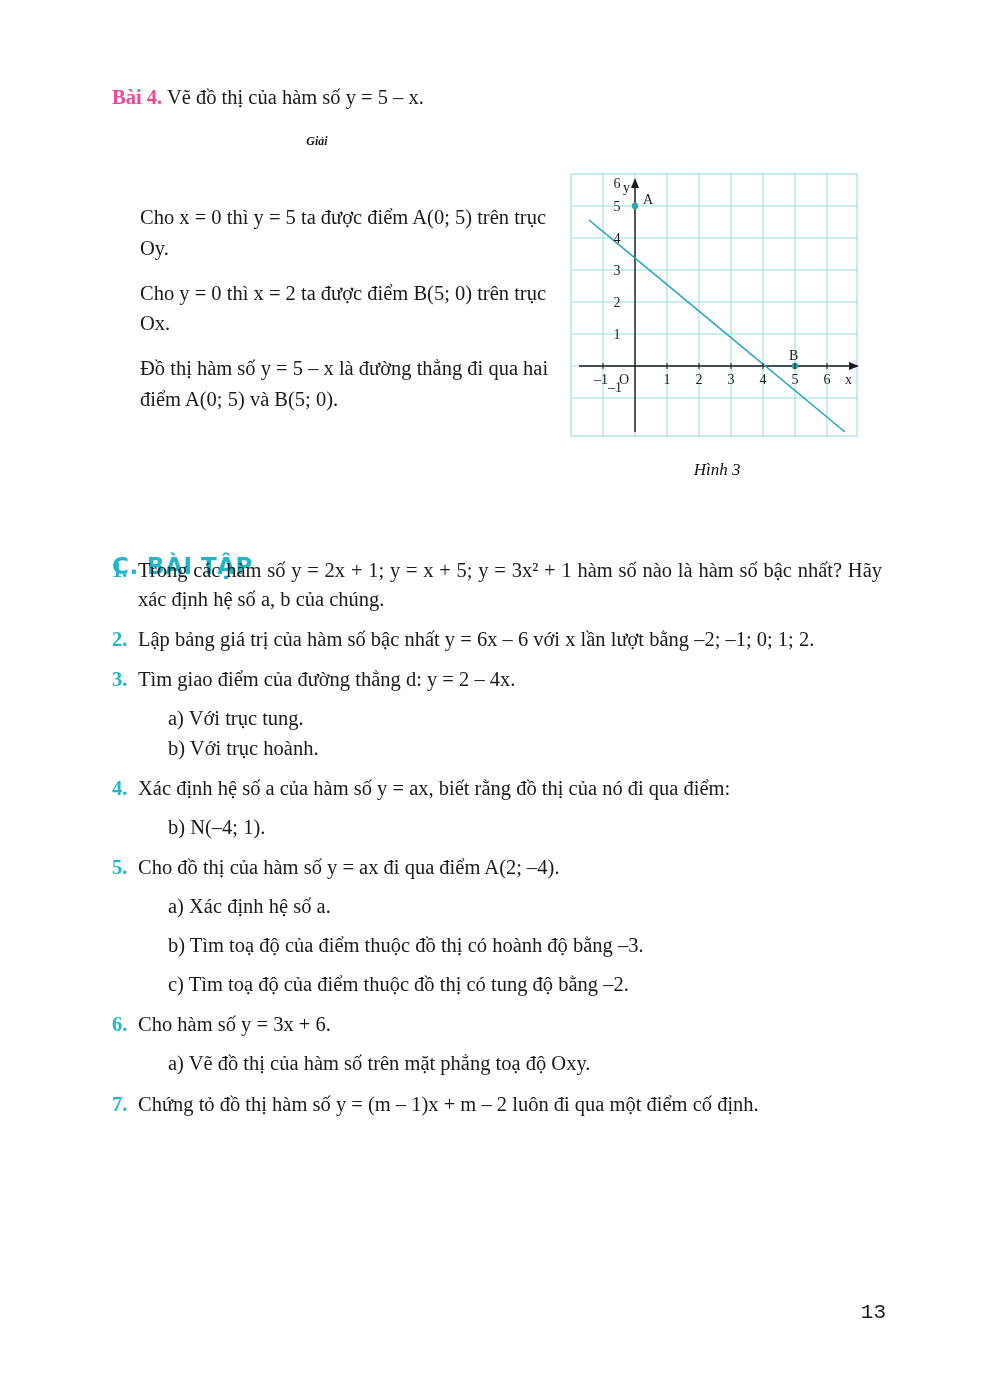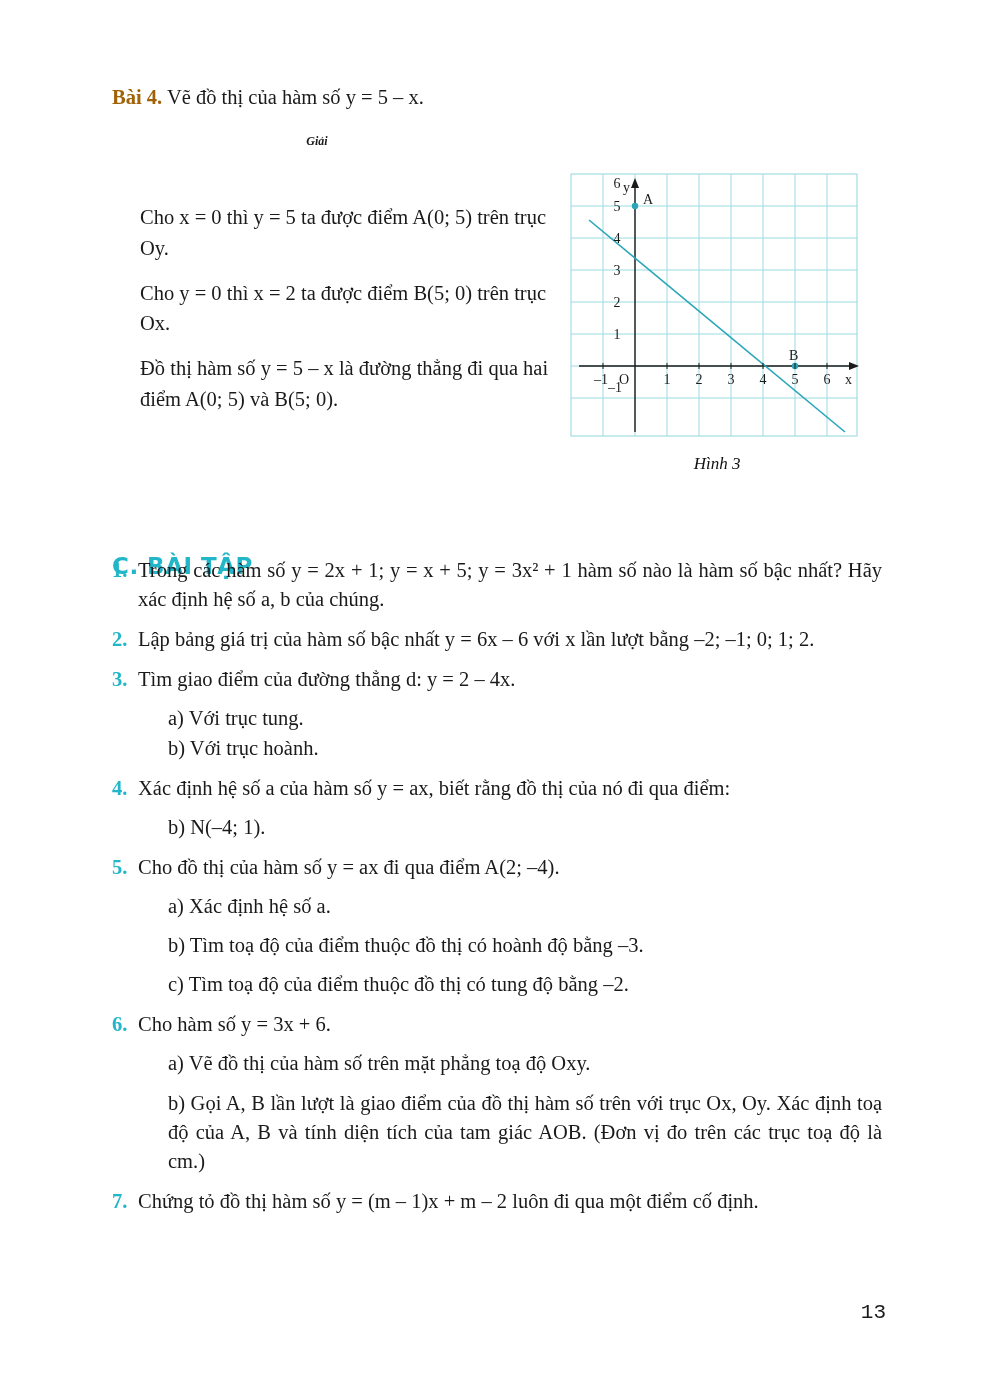--- a/index.html
+++ b/index.html
@@ -27,21 +27,21 @@
     top: 84px;
     width: 770px;
   }
 
   
   .bai-line {
     font-size: 20.5px;
     line-height: 1.35;
   }
   .bai-label {
-    color: #a16207;
+    color: #ec4899;
     font-weight: bold;
   }
   .giai {
     text-align: center;
     font-style: italic;
     font-weight: bold;
     font-size: 12px;
     margin-top: 22px;
     margin-right: 360px;
   }
@@ -62,20 +62,21 @@
   .figure {
     position: absolute;
     left: 455px;
     top: 86px;
     width: 300px;
   }
   .figcaption {
     text-align: center;
     font-style: italic;
     font-size: 17px;
+    margin-top: 6px;
     color: #111;
   }
 
   
   .section-heading {
     position: absolute;
     left: 0;
     top: 432px;
     font-family: "DejaVu Sans", sans-serif;
     font-weight: bold;
@@ -266,21 +267,20 @@
           <p class="indent">b) Tìm toạ độ của điểm thuộc đồ thị có hoành độ bằng –3.</p>
           <p class="indent">c) Tìm toạ độ của điểm thuộc đồ thị có tung độ bằng –2.</p>
         </div>
       </div>
 
       <div class="ex">
         <div class="ex-num">6.</div>
         <div class="ex-body">
           <p>Cho hàm số y = 3x + 6.</p>
           <p class="indent">a) Vẽ đồ thị của hàm số trên mặt phẳng toạ độ Oxy.</p>
-          <p class="indent">b) Gọi A, B lần lượt là giao điểm của đồ thị hàm số trên với trục Ox, Oy. Xác định toạ độ của A, B và tính diện tích của tam giác AOB. (Đơn vị đo trên các trục toạ độ là cm.)</p>
         </div>
       </div>
 
       <div class="ex">
         <div class="ex-num">7.</div>
         <div class="ex-body">
           <p>Chứng tỏ đồ thị hàm số y = (m – 1)x + m – 2 luôn đi qua một điểm cố định.</p>
         </div>
       </div>
 

